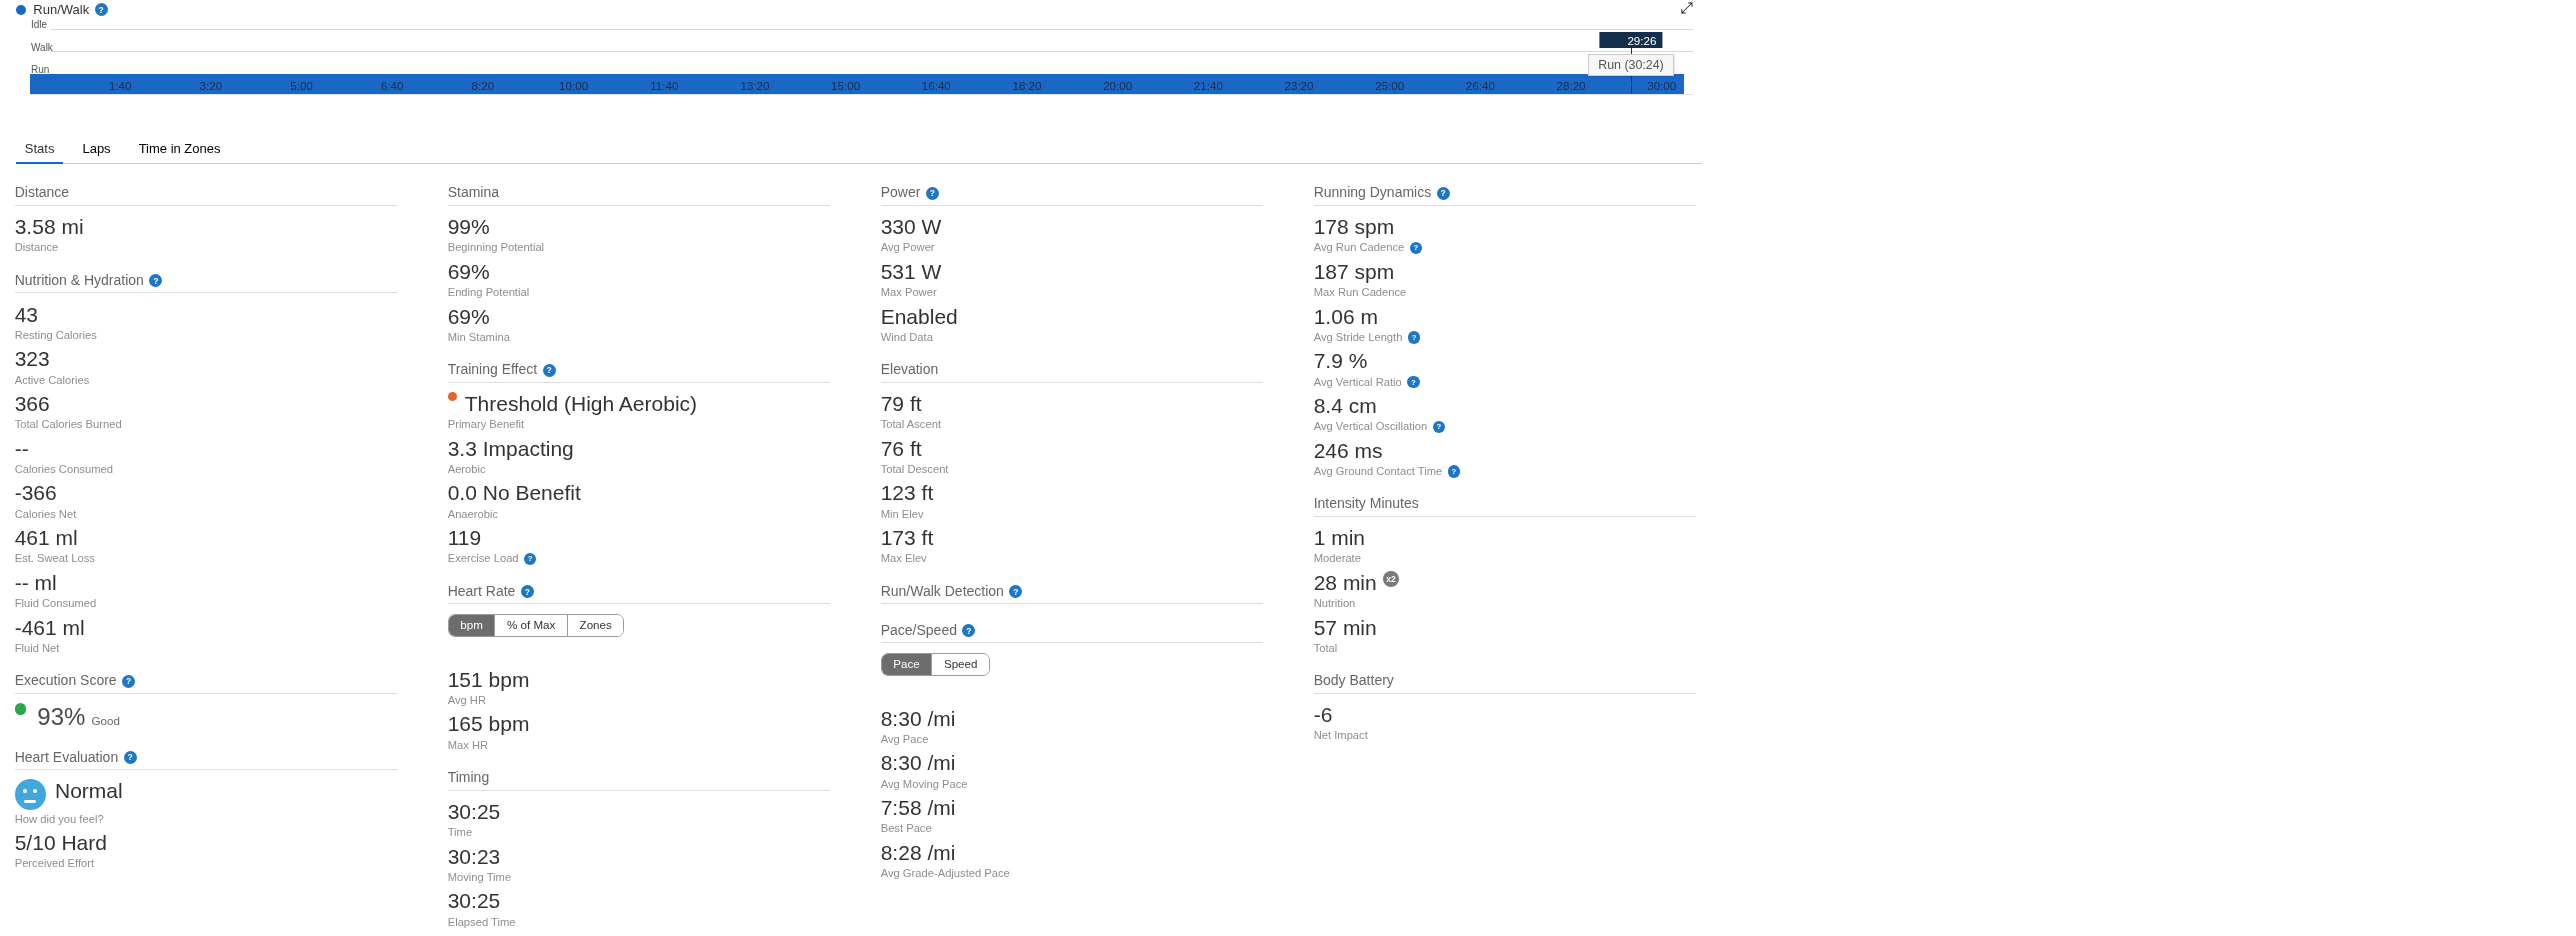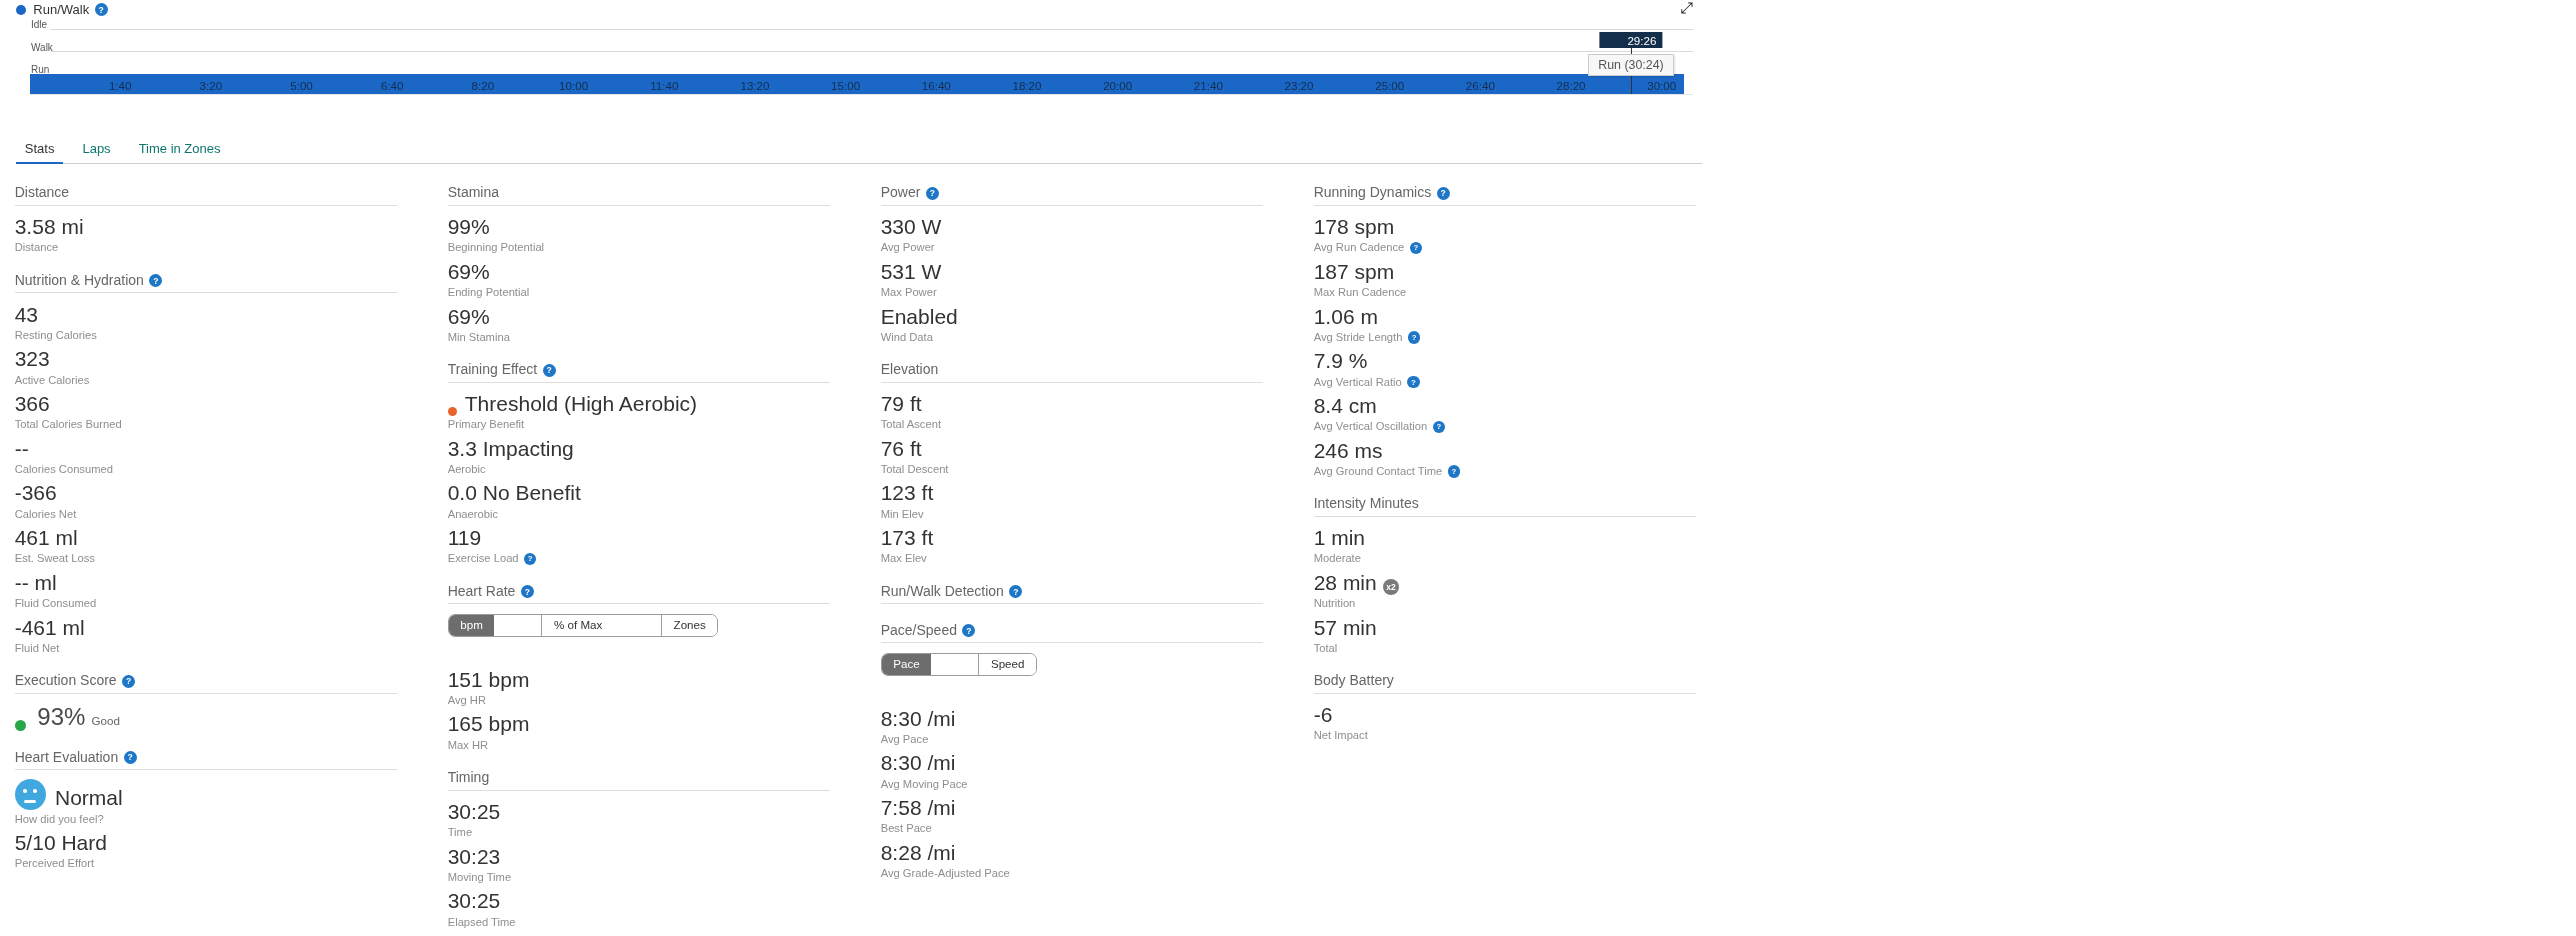--- a/index.html
+++ b/index.html
@@ -23,49 +23,49 @@
   .baseline { position:absolute; left:29.5px; right:0; top:94px; height:0.8px; background:#e4e4e4; }
   .cursor-line { position:absolute; top:47px; height:47px; width:0.8px; background:#333; }
   .tip-time { position:absolute; top:32px; transform:translateX(-50%); background:#142f4b;
     color:#fff; font-size:11.6px; padding:1.6px 6.2px; z-index:3; white-space:nowrap; }
   .tip-series { position:absolute; top:54px; transform:translateX(-50%); background:#f7f7f7;
     border:0.8px solid #ccc; color:#555; font-size:12.4px; padding:3.1px 9.3px; z-index:2;
     box-shadow:0.8px 0.8px 2.3px rgba(0,0,0,.18); white-space:nowrap; }
 
   
   .tabs { display:flex; margin:12.4px 0 0 16.3px; width:1686px; border-bottom:0.8px solid #ccc; }
-  .tab { padding:4.7px 8.5px 6.2px; font-size:13px; color:#0f766e; margin-right:11px;
+  .tab { padding:4.7px 8.5px 6.2px; font-size:13px; color:#000000; margin-right:11px;
     margin-bottom:-0.8px; border-bottom:2.3px solid transparent; cursor:pointer; }
   .tab.active { color:#333; border-bottom-color:var(--accent,#1a67c5); }
 
   
   .grid { display:grid; grid-template-columns:repeat(4,382px); column-gap:51px;
     margin:21px 0 0 14.7px; align-items:start; }
   .section { margin-bottom:18.6px; }
   .sec-head { display:flex; align-items:center; border-bottom:0.8px solid #ddd;
     padding-bottom:3.9px; margin-bottom:9.3px; }
   .sec-title { font-size:14px; color:#666; line-height:15.5px; }
   .metric { margin-bottom:5.4px; }
-  .val-row { display:flex; align-items:flex-end; }
+  .val-row { display:flex; align-items:flex-start; }
   .value { font-size:21px; line-height:24px; color:#333; }
   .value.big { font-size:24px; line-height:28px; color:#4a4a4a; }
   .suffix { font-size:11.6px; color:#666; margin-left:6.2px; align-self:flex-end;
     margin-bottom:3.9px; }
   .metric-label { display:flex; align-items:center; font-size:11.2px; line-height:13px;
     color:#8e8e8e; margin-top:2.3px; }
   .dot { border-radius:50%; flex:none; }
   .badge { width:16.3px; height:16.3px; border-radius:50%; background:var(--badge,#7a7a7a);
     color:#fff; font-size:8.5px; font-weight:bold; display:inline-flex; align-items:center;
     justify-content:center; margin-left:6.2px; flex:none; }
   .q { display:inline-flex; align-items:center; justify-content:center; width:13px;
     height:13px; border-radius:50%; background:var(--help,#1d76c6); color:#fff;
     font-size:8.5px; font-weight:bold; margin-left:5.4px; flex:none; cursor:pointer; }
   .q.small { width:12.4px; height:12.4px; font-size:7.8px; }
   .btngroup { display:inline-flex; border:0.8px solid #9c9c9c; border-radius:7px;
-    overflow:hidden; margin-bottom:31px;gap:47px; }
+    overflow:hidden; margin-bottom:31px; }
   .seg { padding:3.1px 11.6px; font-size:11.6px; line-height:14.7px; background:#fff; color:#333;
     border-left:0.8px solid #9c9c9c; cursor:pointer; }
   .seg:first-child { border-left:none; }
   .seg.active { background:#6d6d6d; color:#fff; }
   .smiley { width:31px; height:31px; border-radius:50%; background:var(--smiley,#41a7df);
     position:relative; margin-right:9.3px; flex:none; }
   .smiley .eye { position:absolute; top:9.3px; width:3.9px; height:4.7px; background:#fff;
     border-radius:50%; }
   .smiley .eye.l { left:8.5px; } .smiley .eye.r { left:18.6px; }
   .smiley .mouth { position:absolute; left:9.3px; bottom:7.8px; width:11.6px; height:2.3px;

